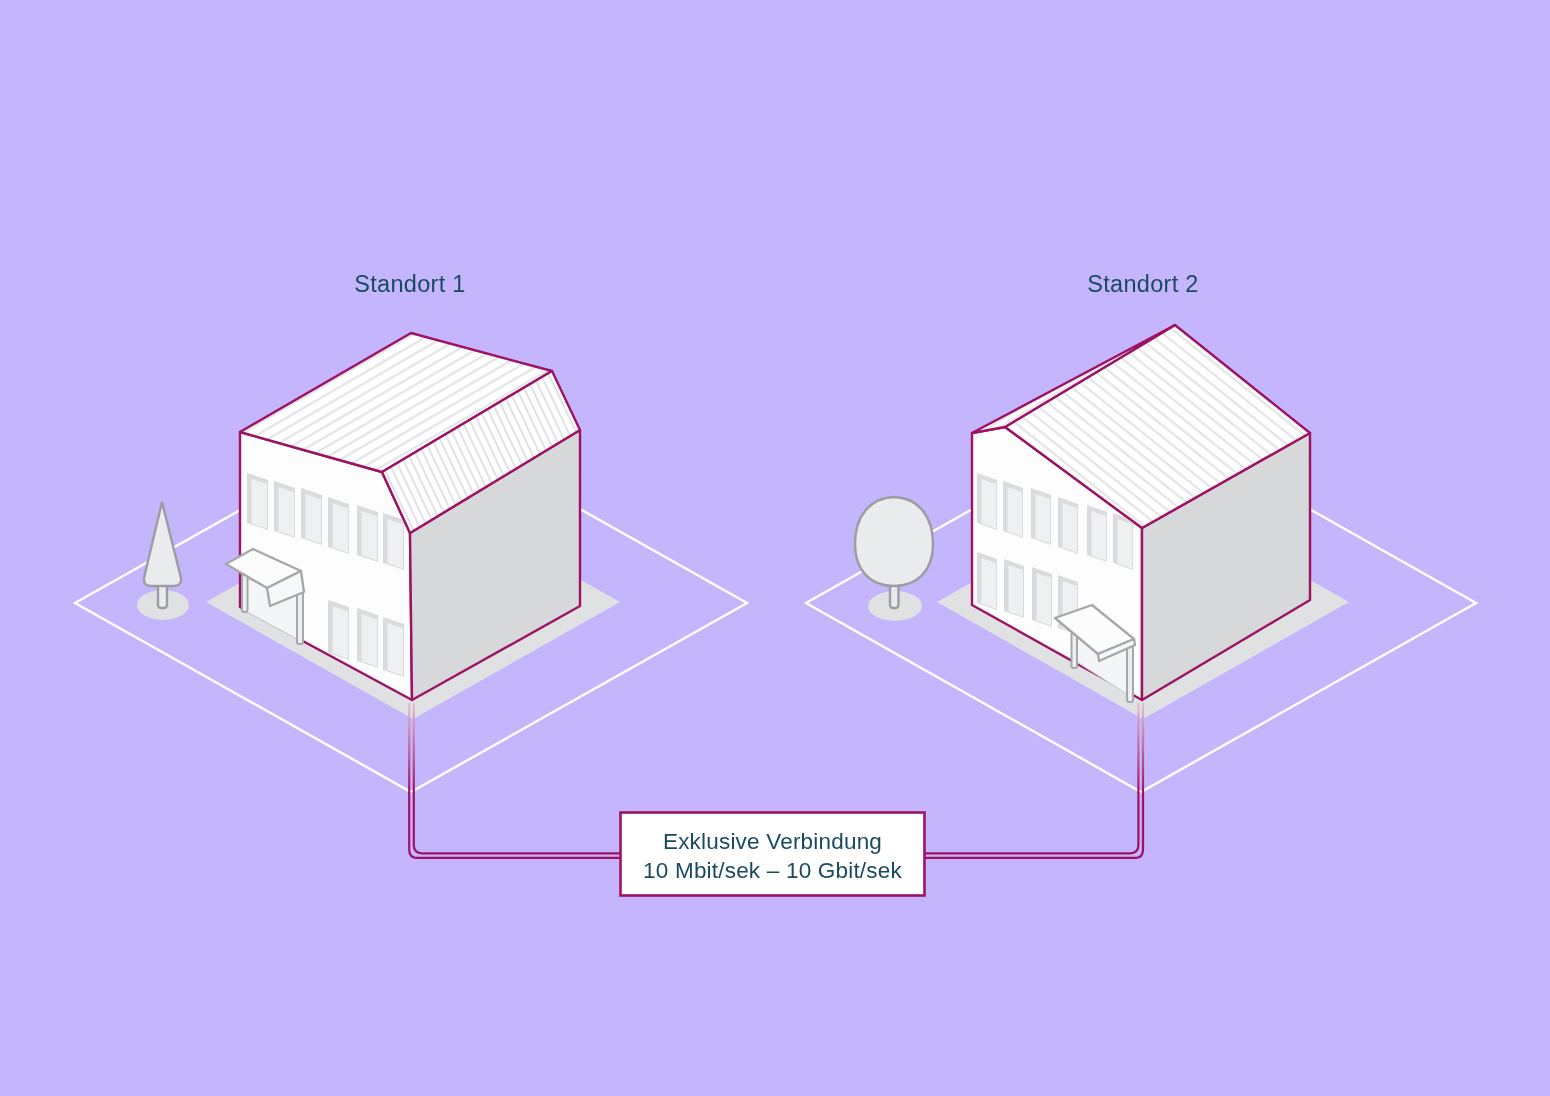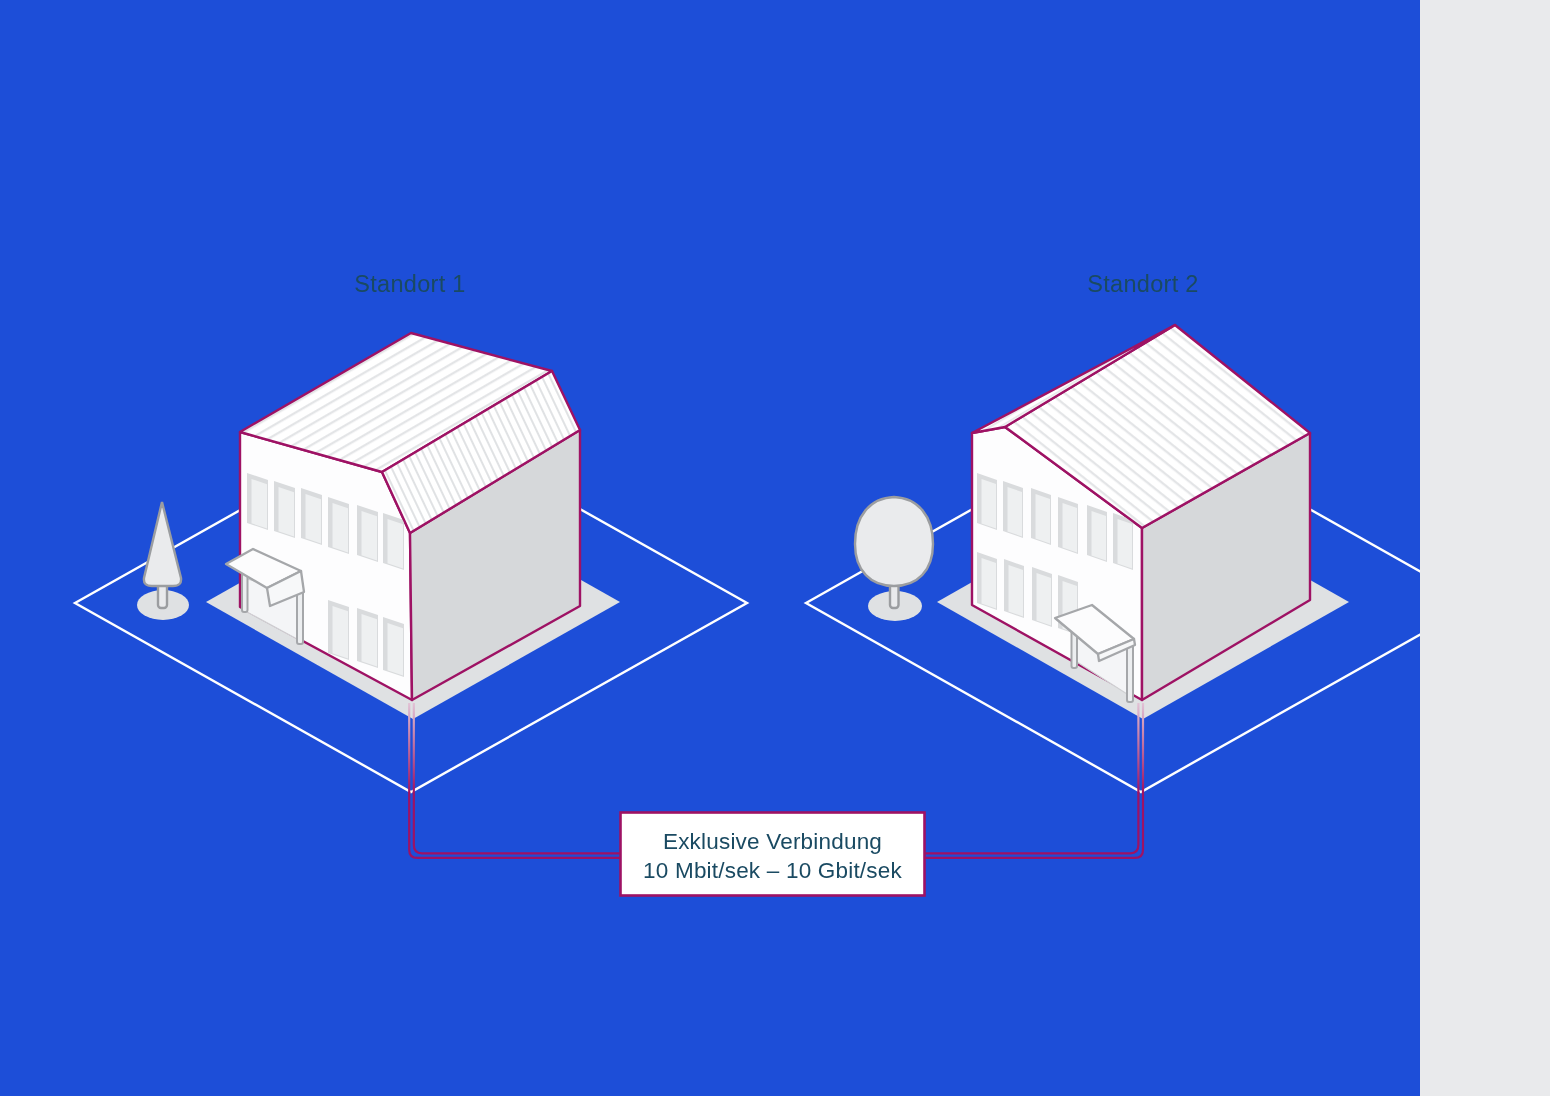--- a/index.html
+++ b/index.html
@@ -1,16 +1,16 @@
 <!DOCTYPE html>
 <html><head>
 <meta charset="utf-8">
 <style>
   html,body{margin:0;padding:0;background:#e9eaec;}
-  .stage{position:relative;width:1420px;height:1096px;background:#1d4ed8;overflow:hidden;
+  .stage{position:relative;width:1550px;height:1096px;background:#c4b5fd;overflow:hidden;
          font-family:"Liberation Sans",sans-serif;}
   svg{display:block;}
   text{font-family:"Liberation Sans",sans-serif;fill:#1a4a62;}
   .site-label{font-size:23.5px;letter-spacing:.3px;}
   .box-label{font-size:22.5px;letter-spacing:.2px;}
 </style>
 </head>
 <body>
 
 <div class="stage">

